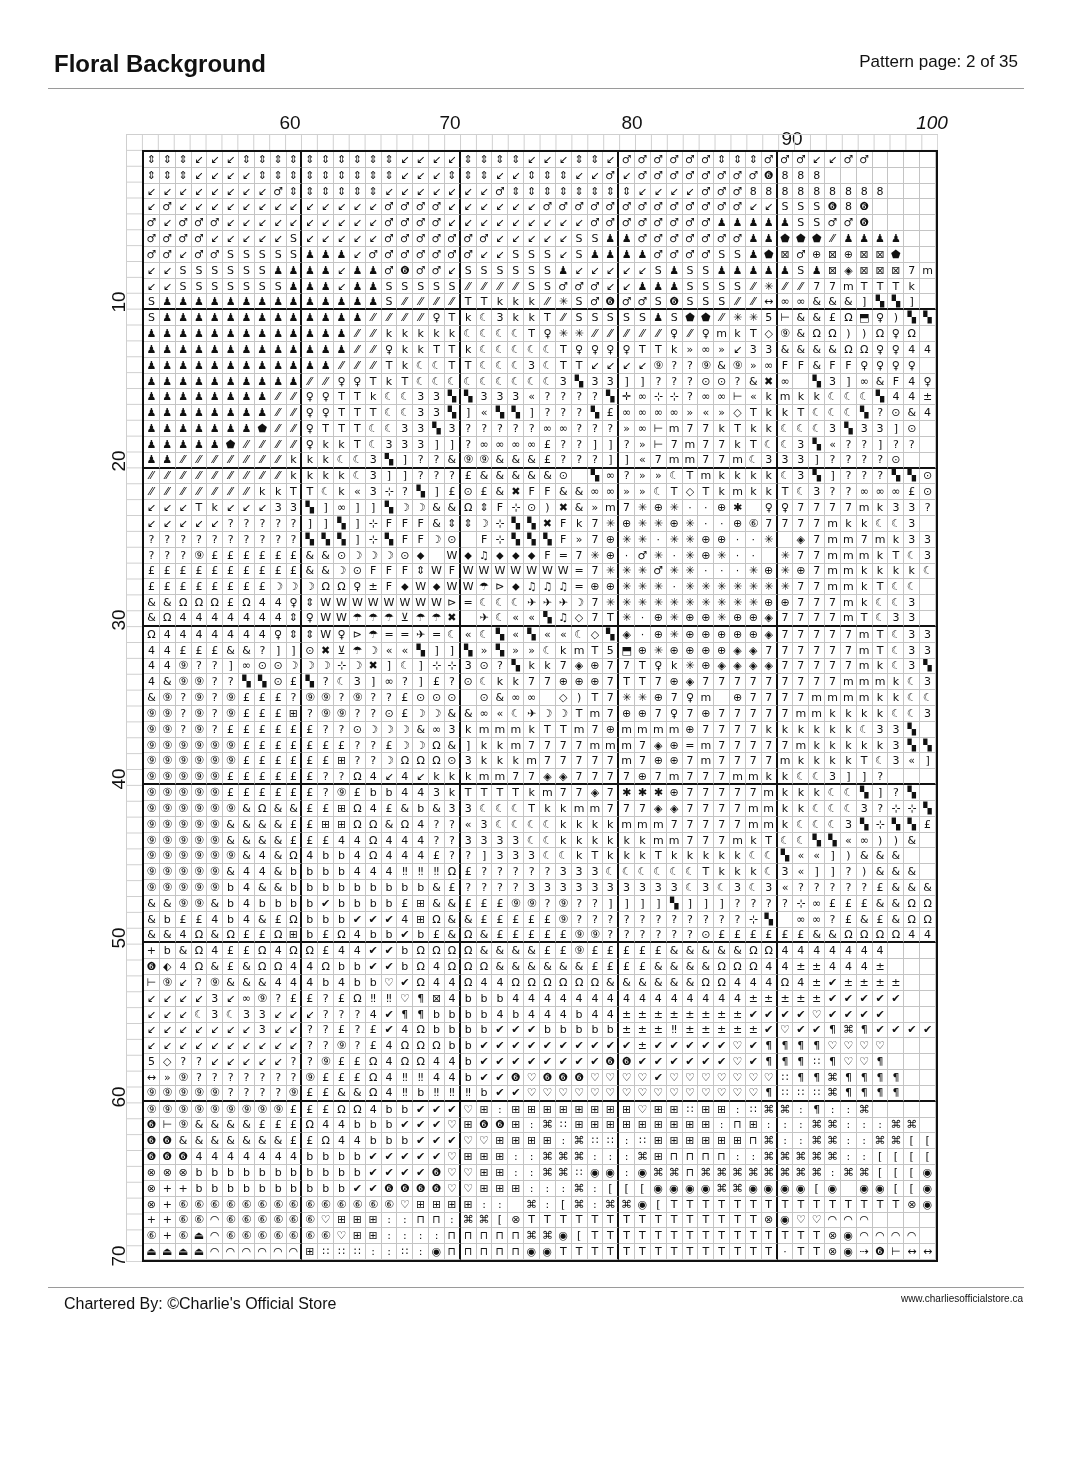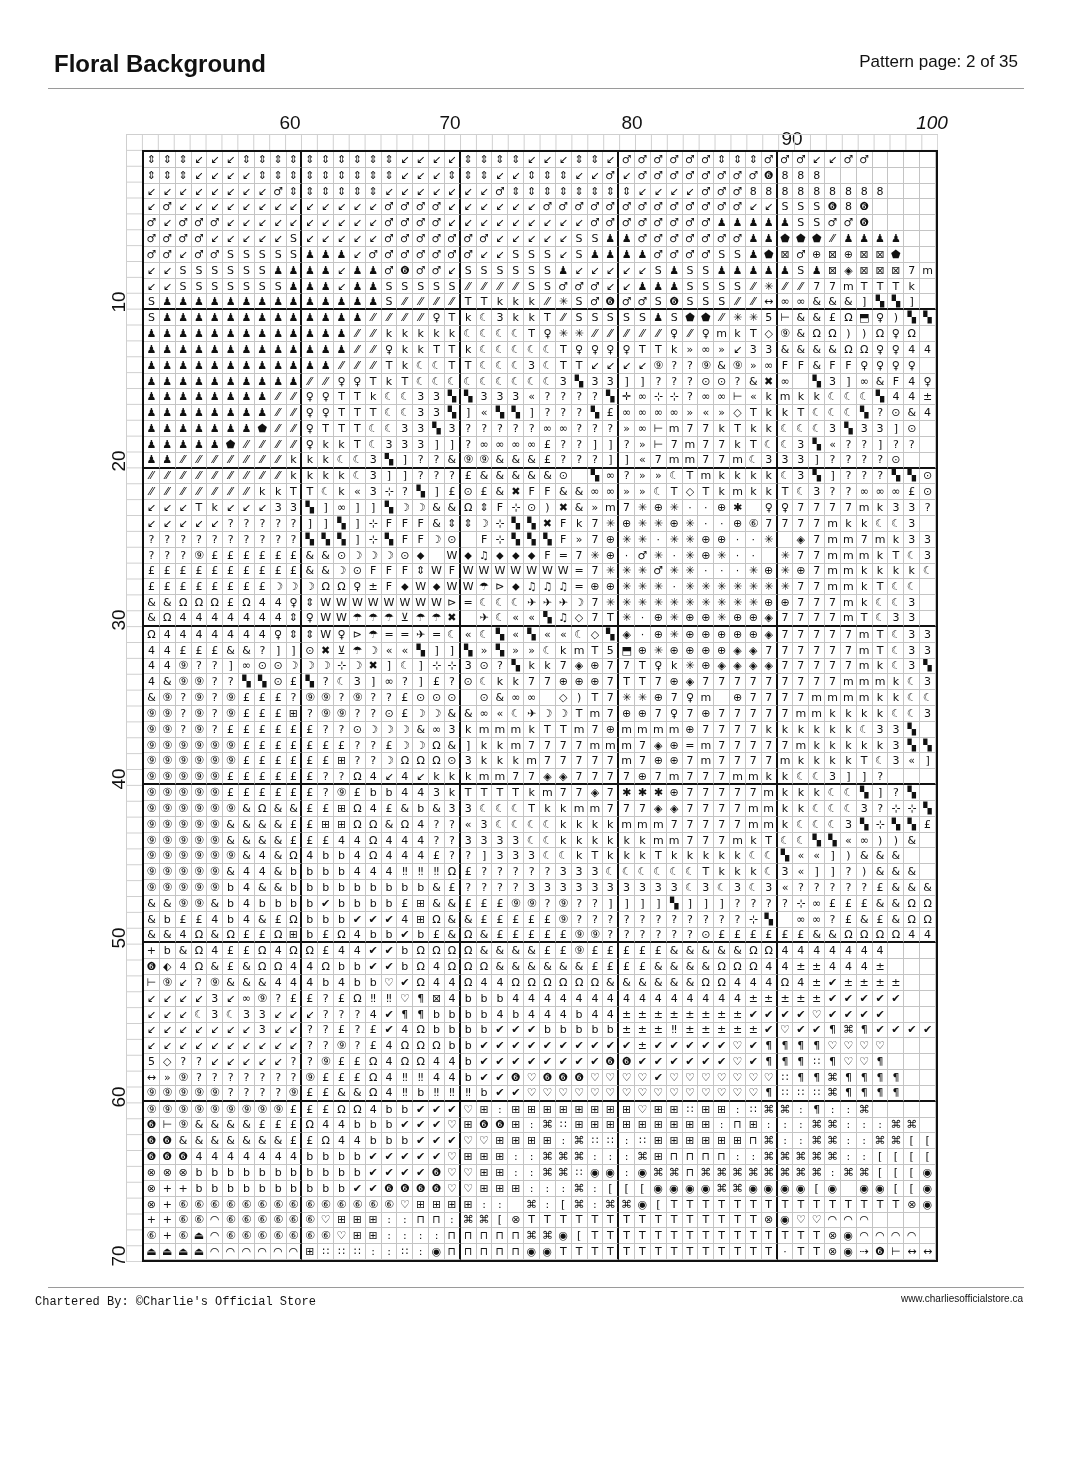--- a/index.html
+++ b/index.html
@@ -3,21 +3,21 @@
 <meta charset="utf-8">
 <style>
   html, body { margin: 0; padding: 0; background: #ffffff; }
   body { width: 1080px; height: 1484px; position: relative; overflow: hidden;
          font-family: "Liberation Sans", sans-serif; color: #111; }
   .hdr-title { position: absolute; left: 54px; top: 50px; font-size: 24px; font-weight: bold; }
   .hdr-page { position: absolute; right: 62px; top: 52px; font-size: 17px; font-weight: normal; }
   .rule { position: absolute; left: 48px; width: 976px; height: 1px; background: #9a9a9a; }
   .rule.top { top: 88px; }
   .rule.bottom { top: 1287px; }
-  .foot-left { position: absolute; left: 35px; top: 1295px; font-size: 12px; font-family: Liberation Mono, monospace; }
+  .foot-left { position: absolute; left: 64px; top: 1295px; font-size: 16px; }
   .foot-right { position: absolute; right: 57px; top: 1293px; font-size: 10px; }
   .col-label { position: absolute; top: 112px; font-size: 19px; transform: translateX(-50%); }
   .row-label { position: absolute; left: 104px; font-size: 19px; transform: rotate(-90deg); transform-origin: center; width: 30px; text-align: center; }
   .margin-grid { position: absolute; left: 126px; top: 134px; width: 812px; height: 1128px;
     background-image:
       linear-gradient(to right, #cfcfcf 1px, transparent 1px),
       linear-gradient(to bottom, #cfcfcf 1px, transparent 1px);
     background-size: 15.92px 15.89px; }
   .grid { position: absolute; left: 142px; top: 150px; width: 796px; height: 1112px;
     display: grid; grid-template-columns: repeat(50, 1fr); grid-template-rows: repeat(70, 1fr);

